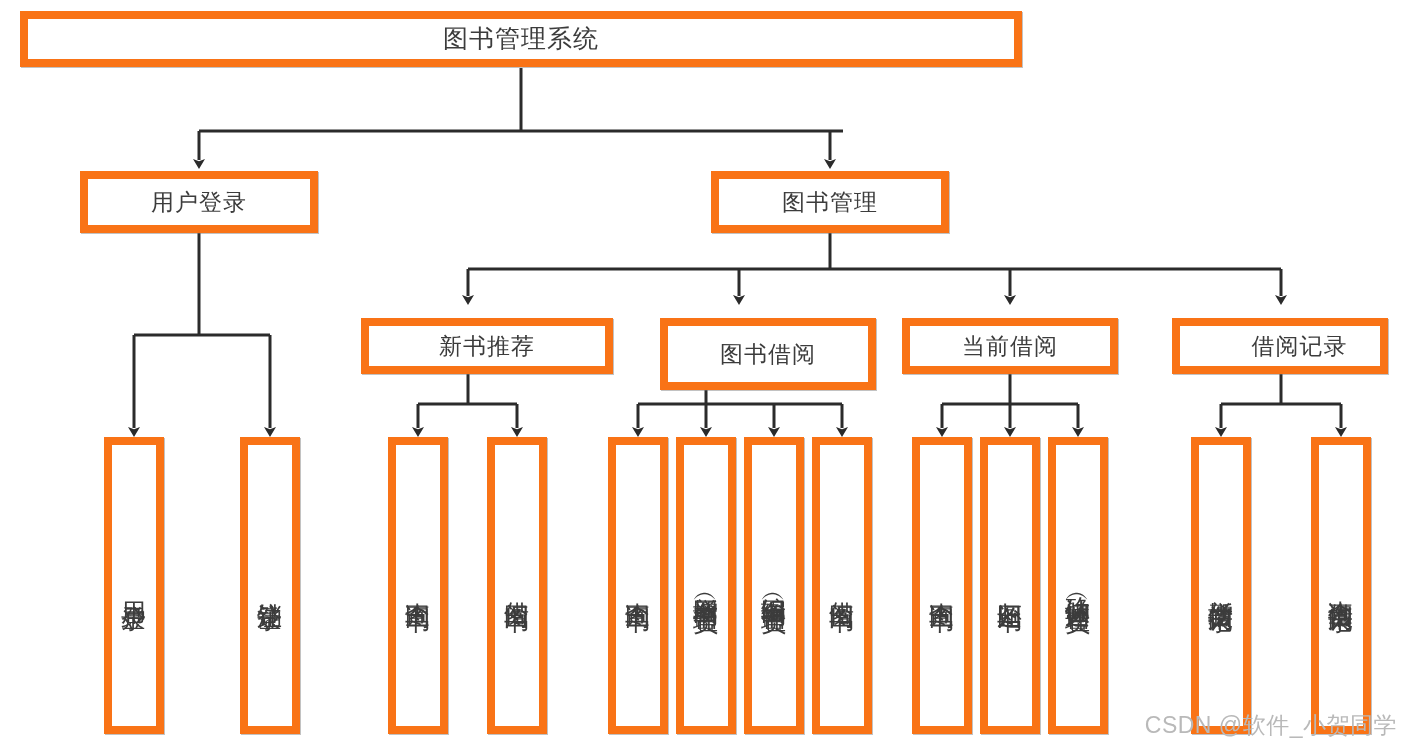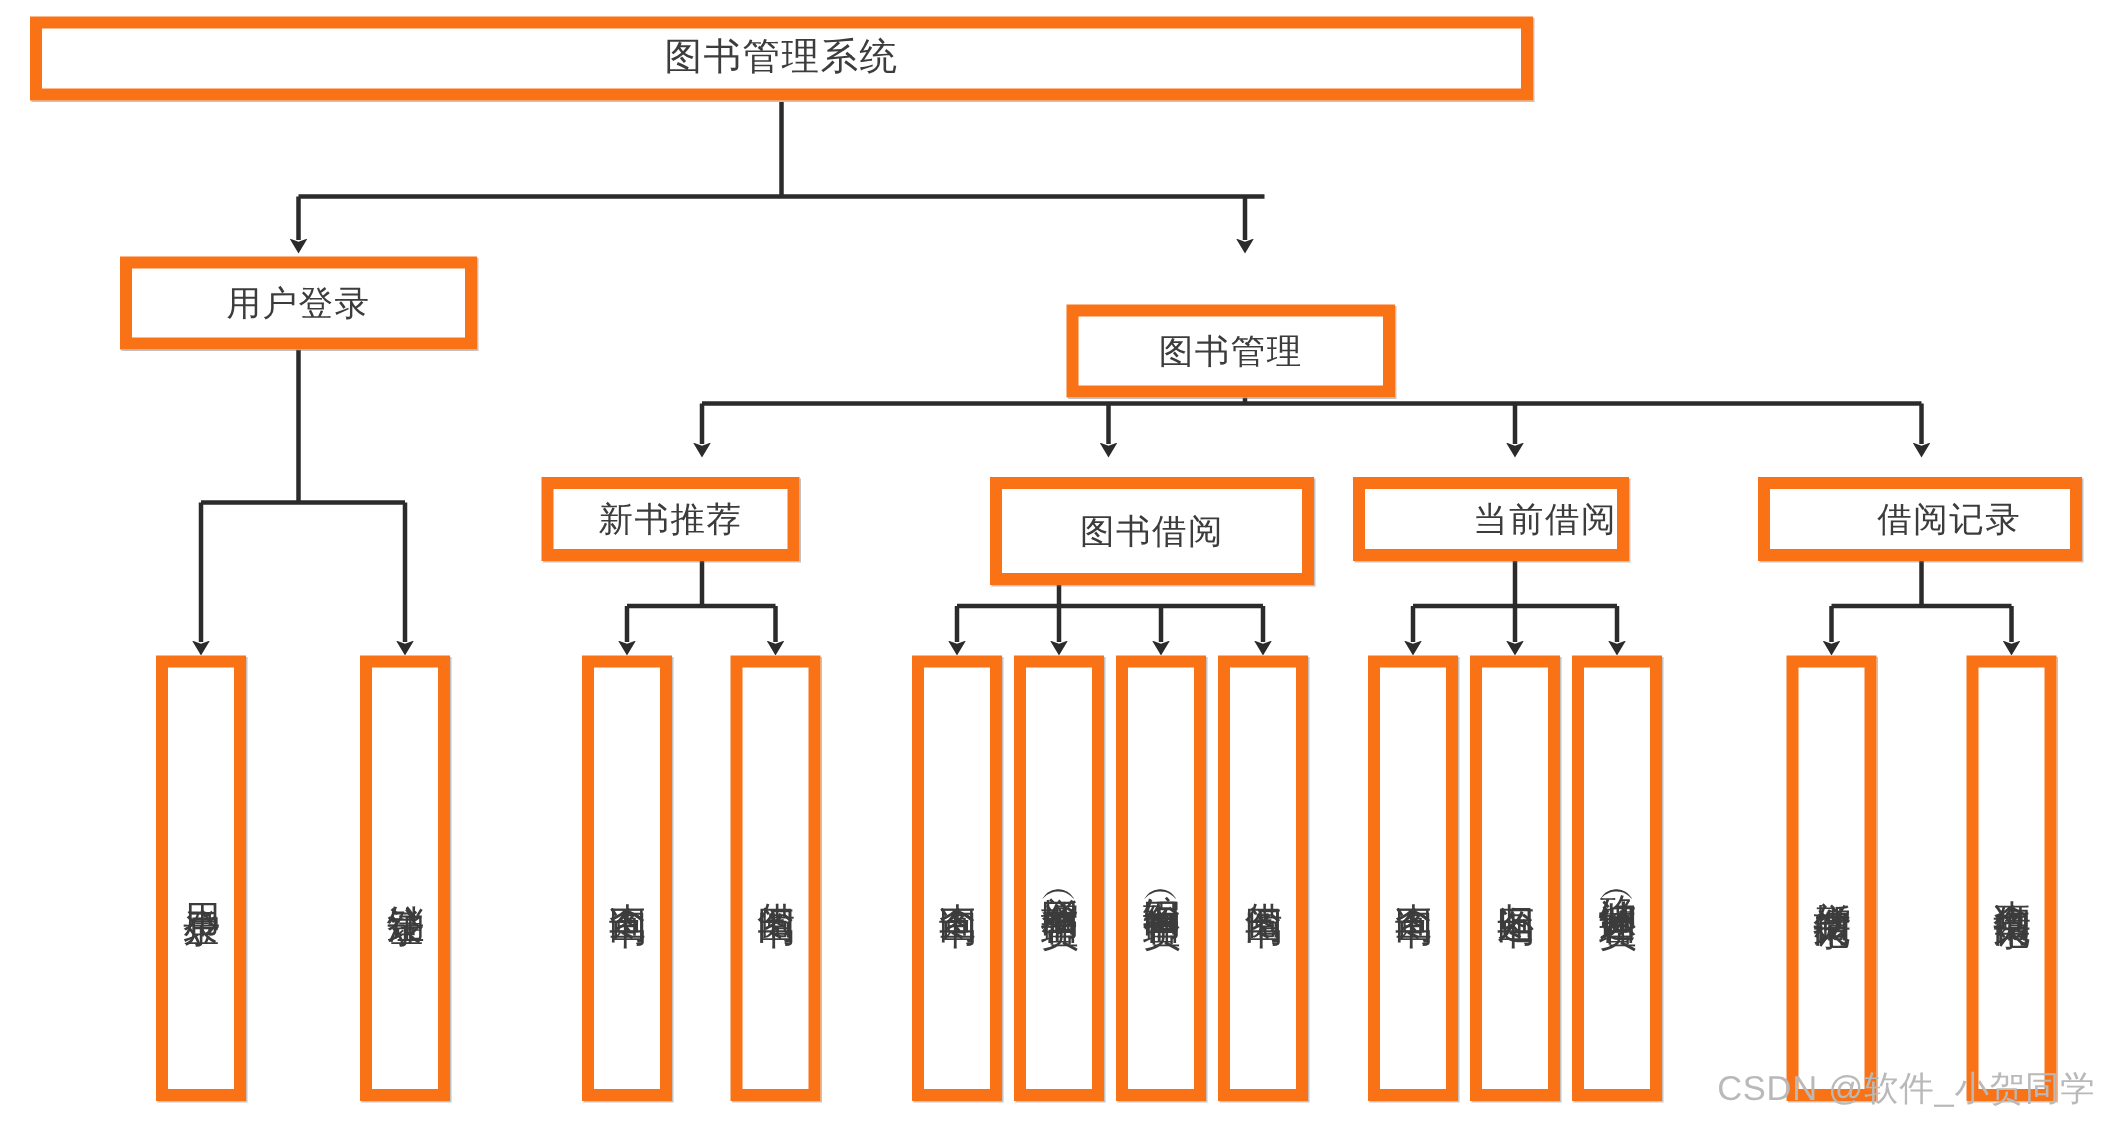--- a/index.html
+++ b/index.html
@@ -128,31 +128,31 @@
     </g>
   </svg>
 
   <div class="node horiz root" style="left:20px; top:11px; width:1002px; height:56px;">
     <span class="label">图书管理系统</span>
   </div>
 
   <div class="node horiz" style="left:80px; top:171px; width:238px; height:62px;">
     <span class="label">用户登录</span>
   </div>
-  <div class="node horiz" style="left:711px; top:171px; width:219px; height:62px;margin-top:32px;">
+  <div class="node horiz" style="left:711px; top:171px; width:238px; height:62px;">
     <span class="label">图书管理</span>
   </div>
 
-  <div class="node horiz" style="left:361px; top:318px; width:172px; height:56px;">
+  <div class="node horiz" style="left:361px; top:318px; width:252px; height:56px;">
     <span class="label">新书推荐</span>
   </div>
   <div class="node horiz" style="left:660px; top:318px; width:216px; height:72px;">
     <span class="label">图书借阅</span>
   </div>
-  <div class="node horiz" style="left:902px; top:318px; width:184px; height:56px;justify-content:flex-end;">
+  <div class="node horiz" style="left:902px; top:318px; width:216px; height:56px;">
     <span class="label">当前借阅</span>
   </div>
   <div class="node horiz" style="left:1172px; top:318px; width:216px; height:56px;padding-left:39px;">
     <span class="label">借阅记录</span>
   </div>
 
   <div class="node vert" style="left:104px; top:437px; width:60px; height:297px;">
     <span class="label">用户登录</span>
   </div>
   <div class="node vert" style="left:240px; top:437px; width:60px; height:297px;">

